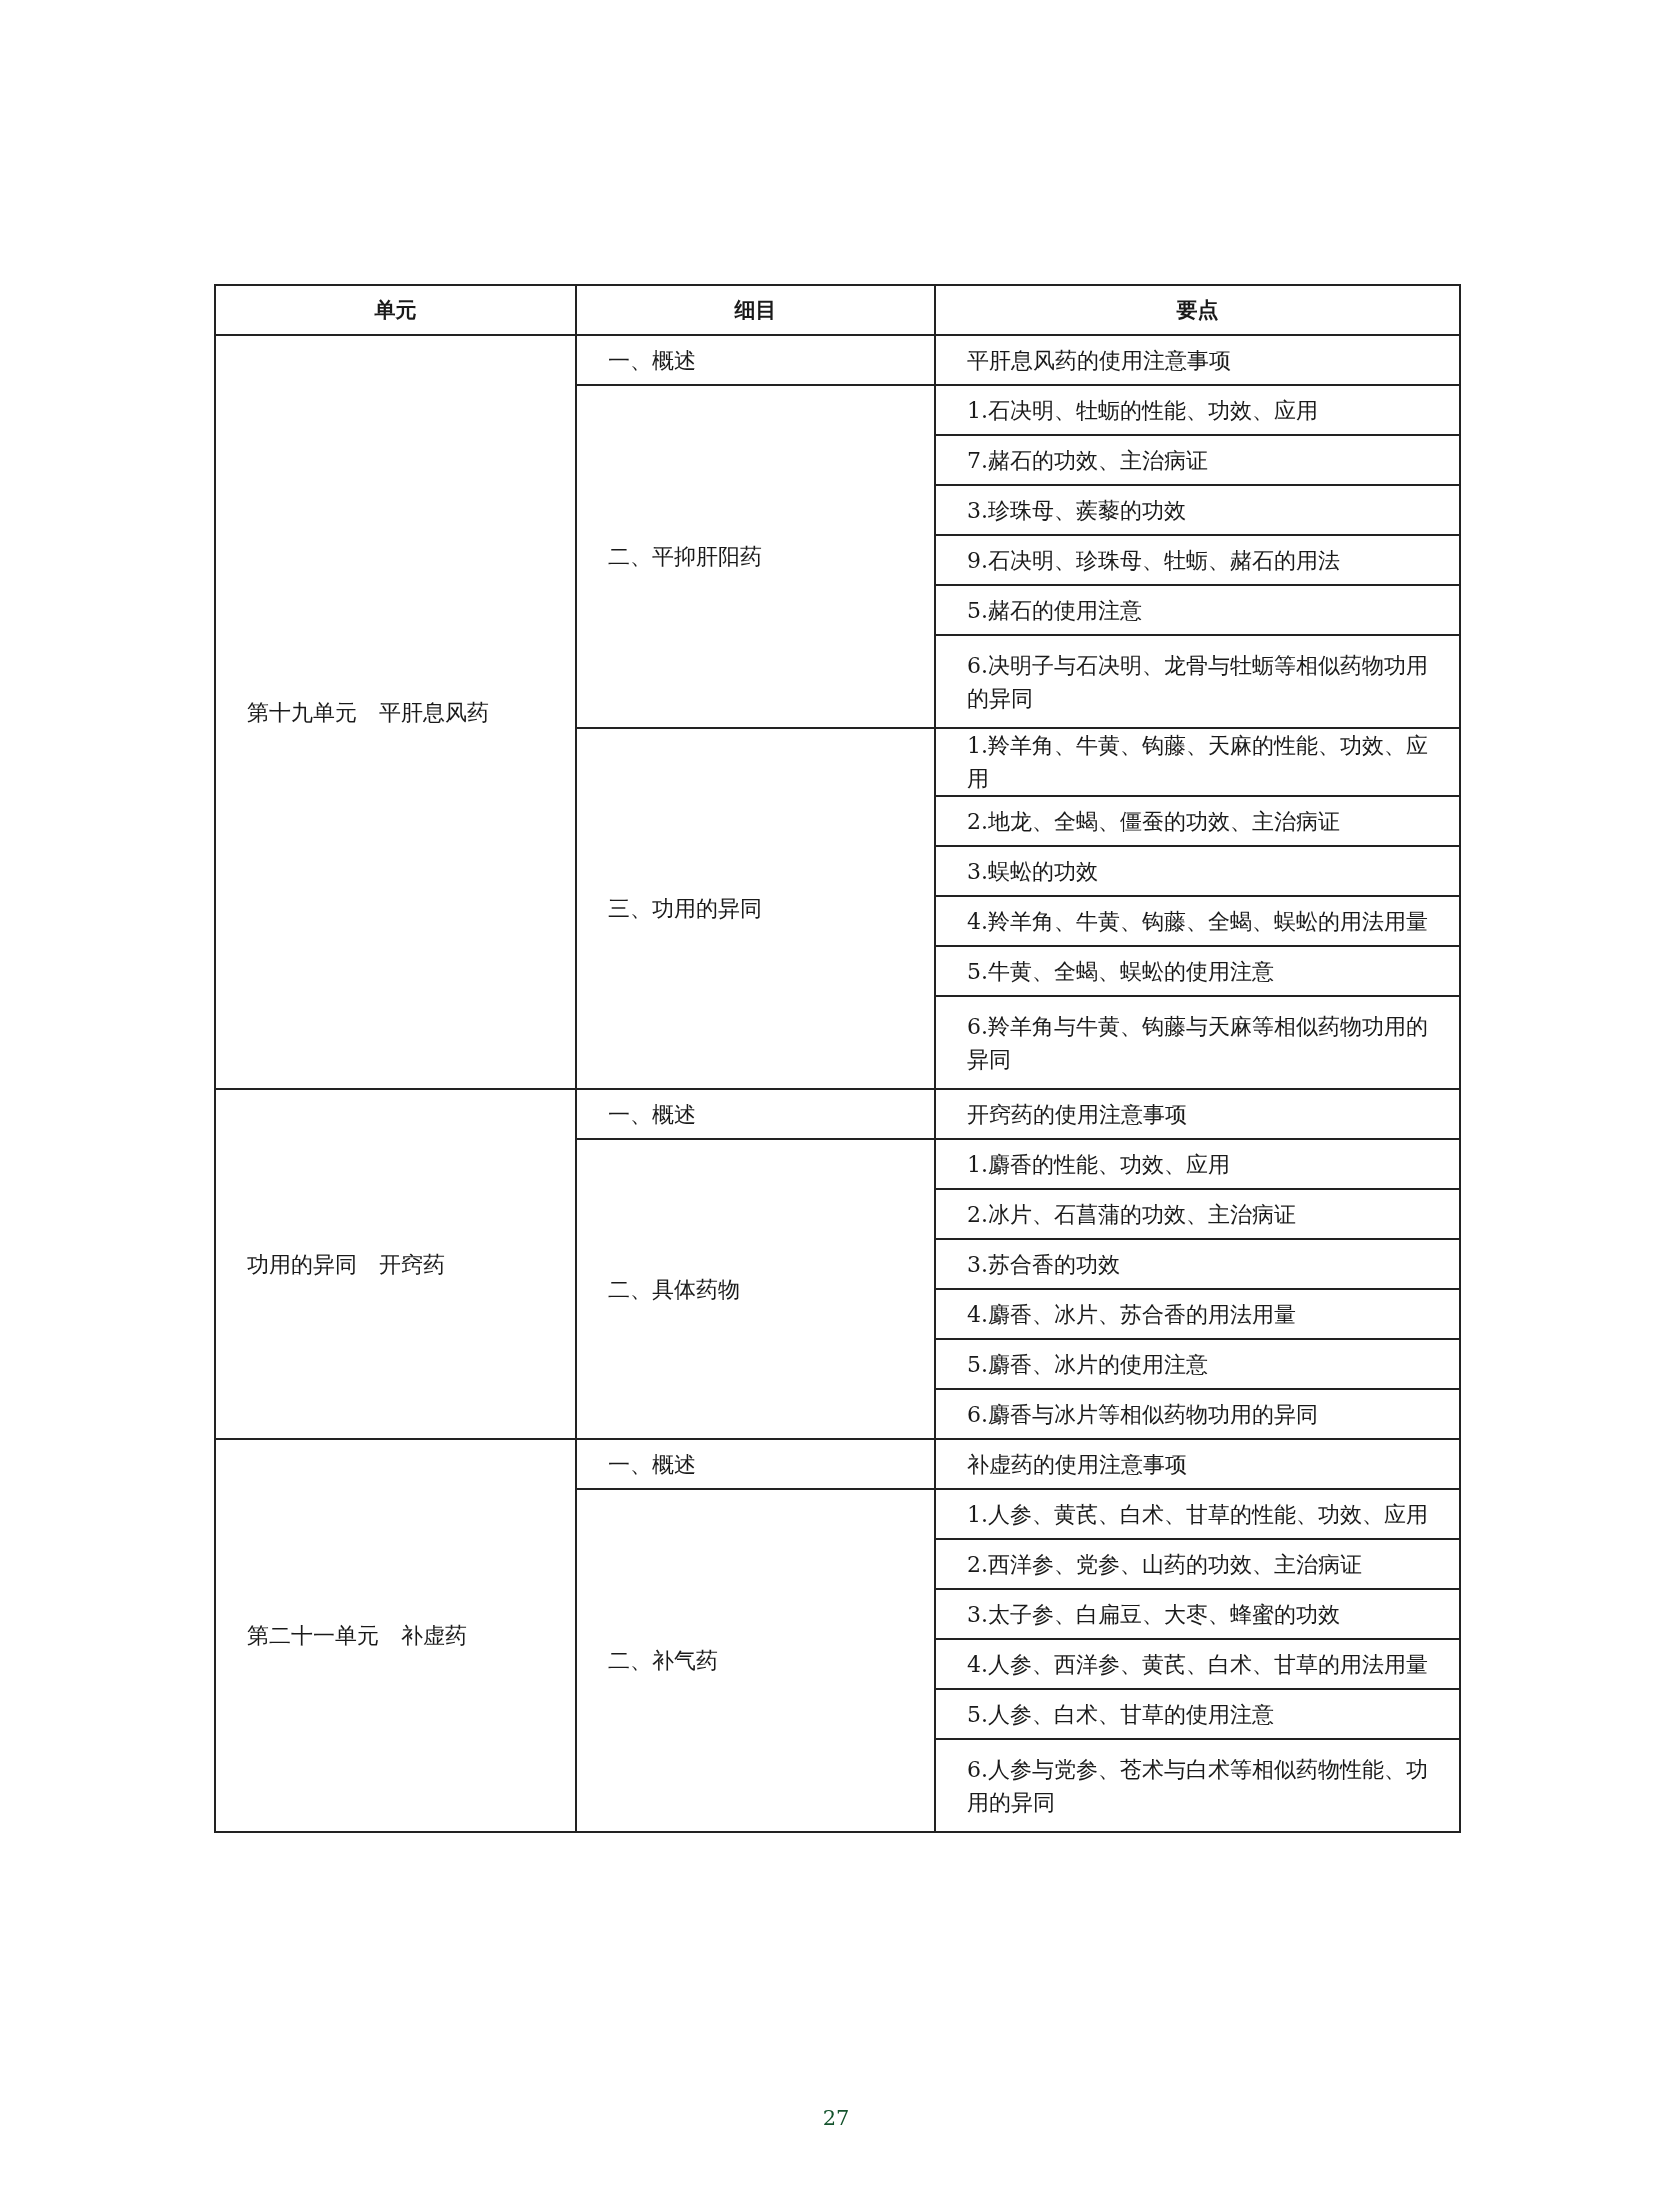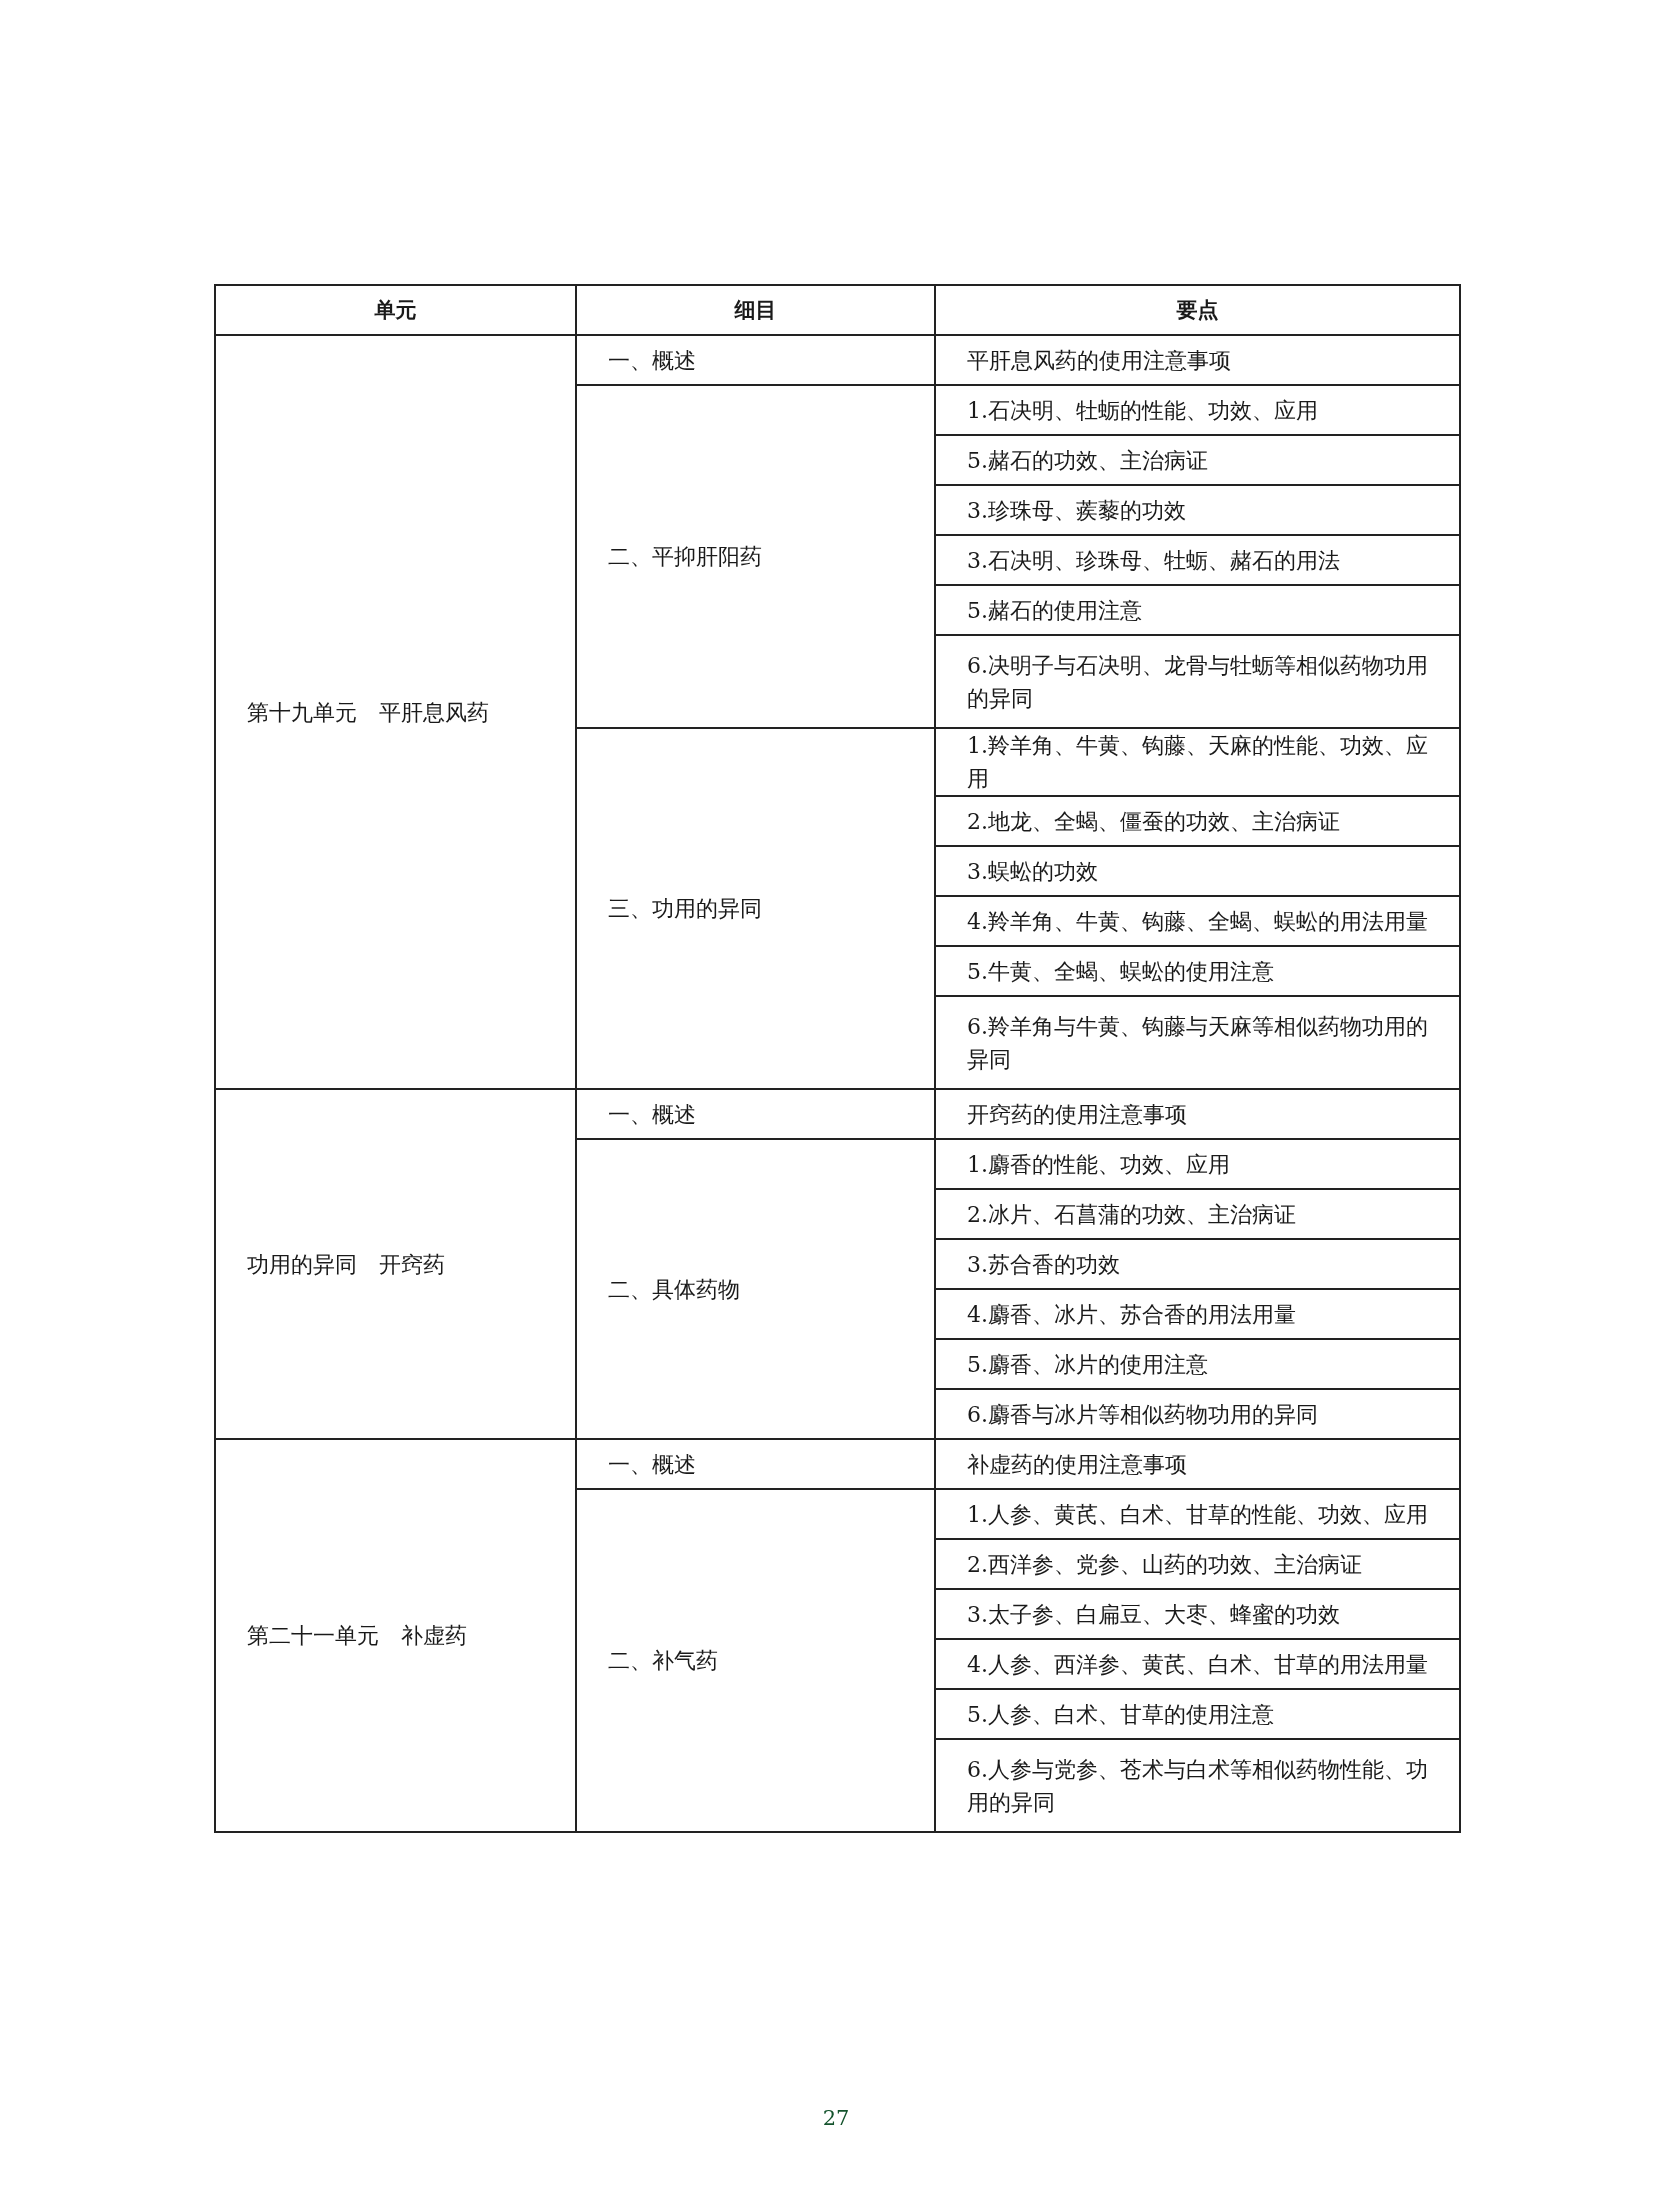--- a/index.html
+++ b/index.html
@@ -69,27 +69,27 @@
       <tr>
         <td class="unit" rowspan="13">第十九单元　平肝息风药</td>
         <td class="sub single">一、概述</td>
         <td class="single">平肝息风药的使用注意事项</td>
       </tr>
       <tr>
         <td class="sub" rowspan="6">二、平抑肝阳药</td>
         <td class="single">1.石决明、牡蛎的性能、功效、应用</td>
       </tr>
       <tr>
-          <td class="single">5.赭石的功效、主治病证</td>
+          <td class="single">7.赭石的功效、主治病证</td>
         </tr>
       <tr>
           <td class="single">3.珍珠母、蒺藜的功效</td>
         </tr>
       <tr>
-          <td class="single">3.石决明、珍珠母、牡蛎、赭石的用法</td>
+          <td class="single">9.石决明、珍珠母、牡蛎、赭石的用法</td>
         </tr>
       <tr>
           <td class="single">5.赭石的使用注意</td>
         </tr>
       <tr>
           <td class="double">6.决明子与石决明、龙骨与牡蛎等相似药物功用的异同</td>
         </tr>
       <tr>
         <td class="sub" rowspan="6">三、功用的异同</td>
         <td class="single">1.羚羊角、牛黄、钩藤、天麻的性能、功效、应用</td>

